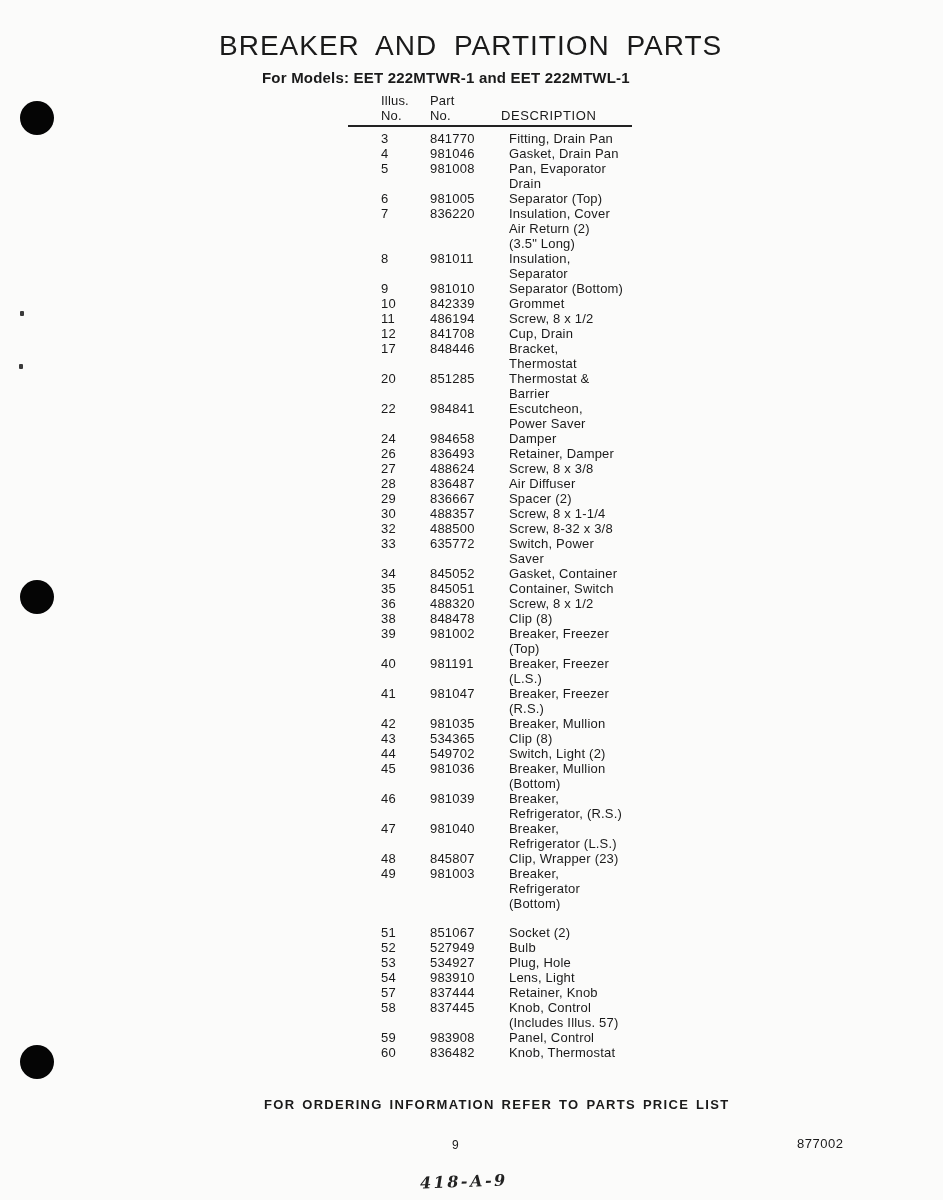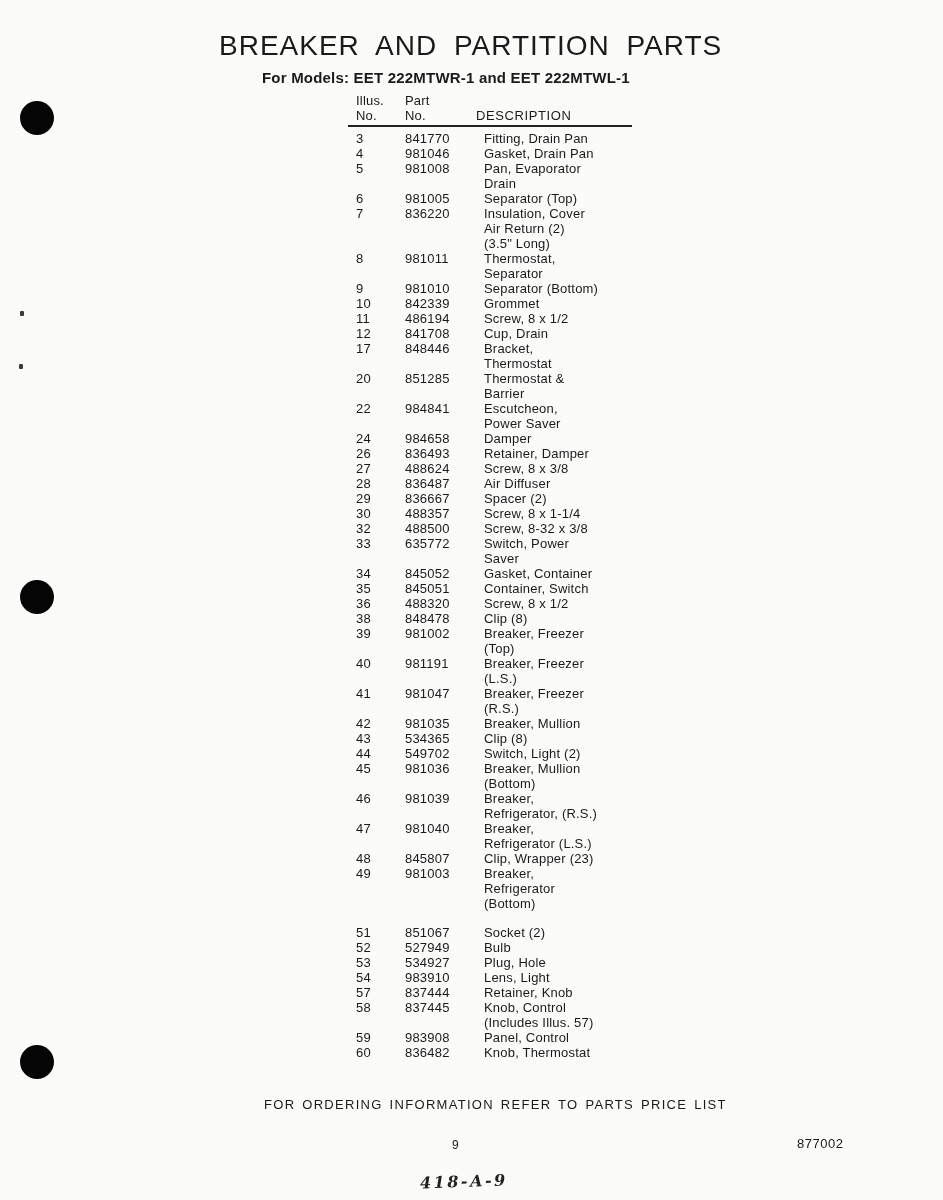--- a/index.html
+++ b/index.html
@@ -50,33 +50,33 @@
     white-space: nowrap;
   }
   .parts-table {
     position: absolute;
     left: 348px; top: 93px;
     width: 284px;
     font-size: 13px;
     line-height: 15px;
     letter-spacing: 0.2px;
   }
-  .hrow, .prow { display: flex; }
+  .hrow, .prow { display: flex; margin-left: 25px; }
   .c-illus { width: 50px; padding-left: 8px; flex-shrink: 0; }
   .c-part  { width: 63px; padding-left: 7px; flex-shrink: 0; }
   .c-desc  { flex: 1; padding-left: 23px; }
   .thead { border-bottom: 2px solid #222; padding-bottom: 2px; }
   .desc-header { margin-left: -8px; letter-spacing: 0.6px; }
   .tbody { padding-top: 4px; }
   .prow.gap { margin-top: 14px; }
   .footer-note {
     position: absolute;
     left: 236px; top: 1097px;
     font-size: 13px;
-    font-weight: normal;
+    font-weight: bold;
     letter-spacing: 1.3px;
     word-spacing: 2px;
     white-space: nowrap;
     padding-left: 28px;
   }
   .page-number {
     position: absolute;
     left: 452px; top: 1138px;
     font-size: 12px;
   }
@@ -159,21 +159,21 @@
         <div class="c-desc">
           <div>Insulation, Cover</div>
           <div>Air Return (2)</div>
           <div>(3.5" Long)</div>
         </div>
       </div>
       <div class="prow">
         <div class="c-illus">8</div>
         <div class="c-part">981011</div>
         <div class="c-desc">
-          <div>Thermostat,</div>
+          <div>Insulation,</div>
           <div>Separator</div>
         </div>
       </div>
       <div class="prow">
         <div class="c-illus">9</div>
         <div class="c-part">981010</div>
         <div class="c-desc">
           <div>Separator (Bottom)</div>
         </div>
       </div>

